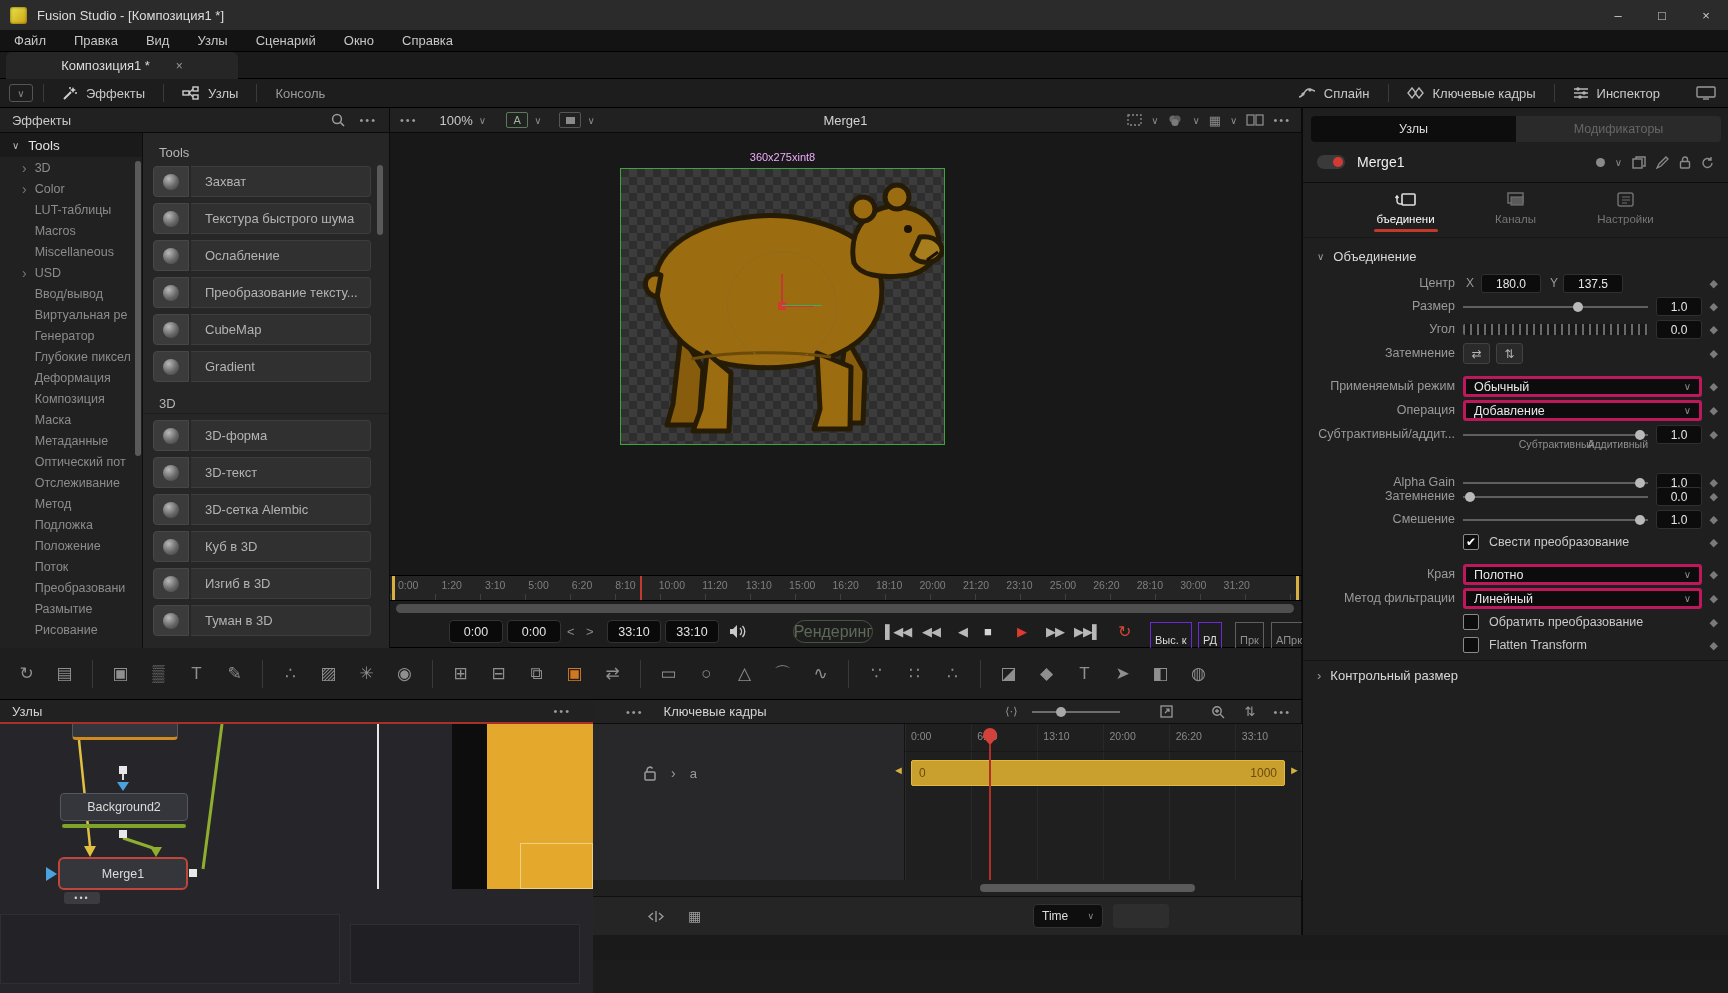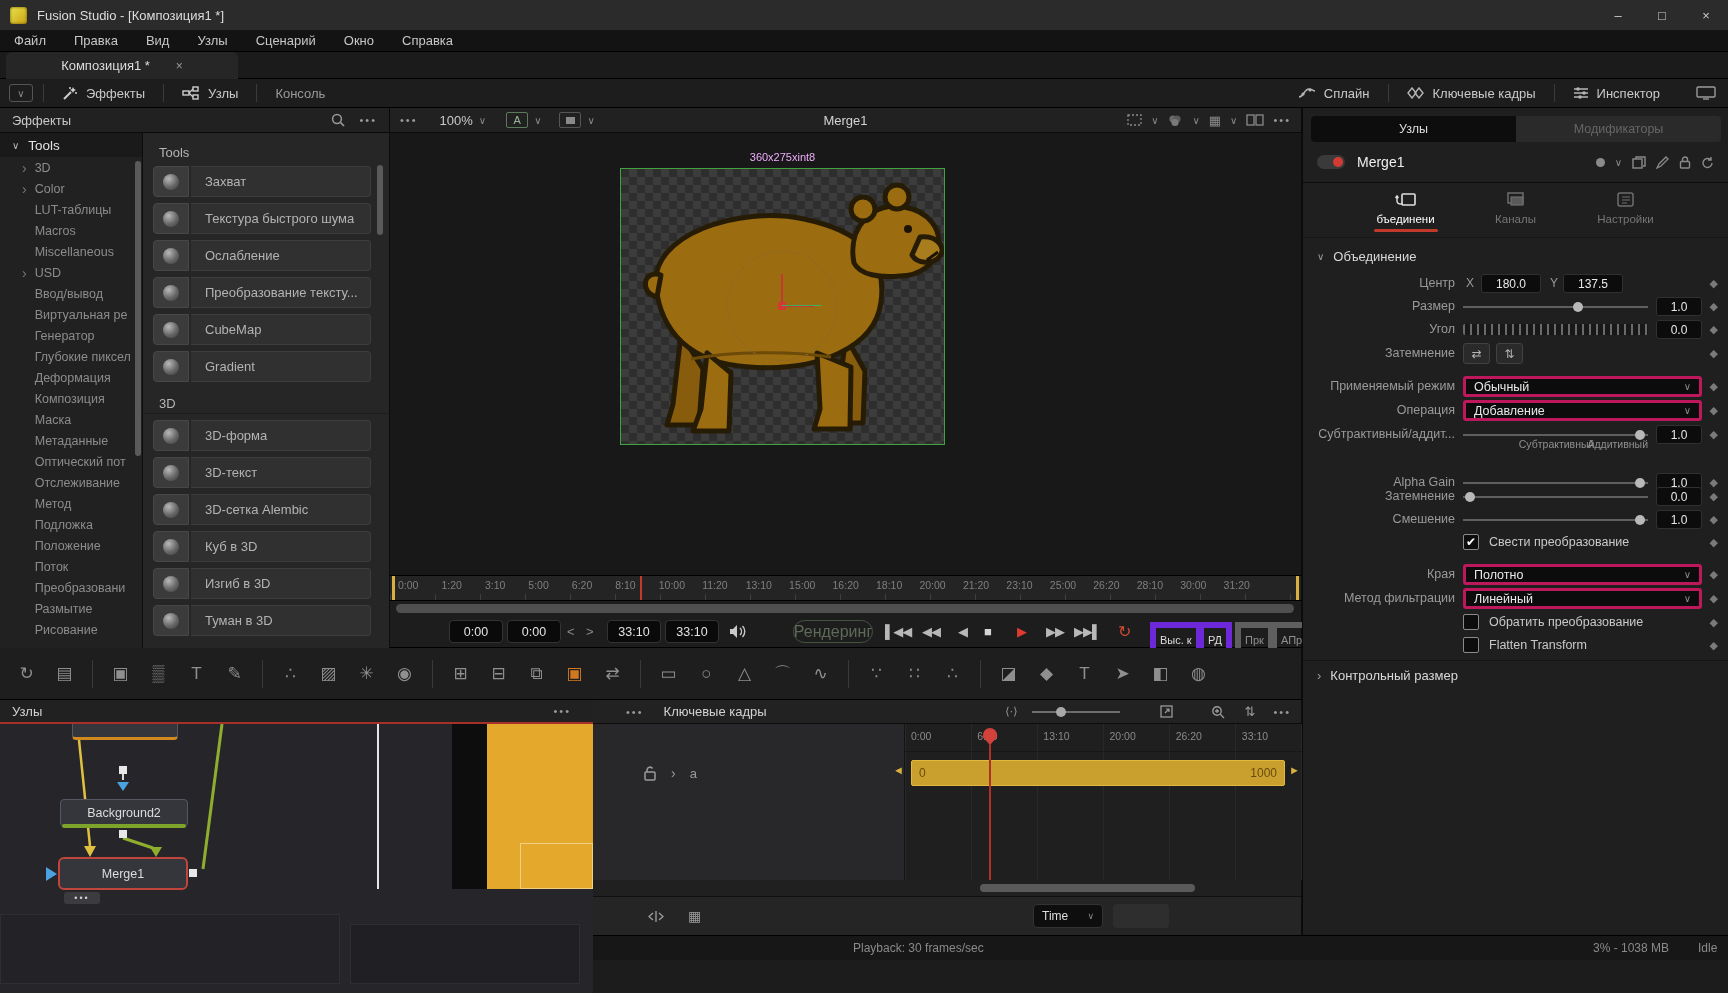--- a/index.html
+++ b/index.html
@@ -57,21 +57,21 @@
   .vruler-labels span{flex:1;color:#7f7f7f;font-size:10.5px;}
   .vruler-ticks{position:absolute;left:0;bottom:0;width:100%;height:6px;background:repeating-linear-gradient(90deg,#3e3e3e 0 1px,transparent 1px 45px);}
   .edge-marker{position:absolute;top:0;width:3px;height:100%;background:#d8b040;}
   .rangebar{left:390px;top:601px;width:912px;height:15px;background:#1d1d1d;border-right:1px solid #0d0d0d;}
   .rangebar .bar{position:absolute;left:6px;top:3px;width:898px;height:9px;background:#4f4f4f;border-radius:5px;}
   .transport{left:390px;top:616px;width:912px;height:32px;background:#1d1d1d;border-bottom:1px solid #000;border-right:1px solid #0d0d0d;}
   .tfield{position:absolute;top:4px;width:54px;height:23px;background:#0a0a0a;border:1px solid #333;border-radius:4px;color:#e2e2e2;display:flex;align-items:center;justify-content:center;font-size:12.5px;}
   .tarrow{position:absolute;top:4px;height:23px;display:flex;align-items:center;color:#8a8a8a;font-size:13px;}
   .renderpill{position:absolute;top:4px;left:403px;width:80px;height:23px;border:1px solid #44543f;border-radius:12px;color:#5d6a58;display:flex;align-items:center;justify-content:center;font-size:16px;}
   .transbtn{position:absolute;top:4px;height:23px;display:flex;align-items:center;color:#b8b8b8;font-size:13px;letter-spacing:-1px;}
-  .smallbtn{position:absolute;top:6px;height:35px;border:6px solid #6d28d9;border-radius:0;color:#ddd;font-size:11px;display:flex;align-items:center;justify-content:center;padding:0 4px;}
+  .smallbtn{position:absolute;top:6px;height:35px;border:1px solid #6d28d9;border-radius:0;color:#ddd;font-size:11px;display:flex;align-items:center;justify-content:center;padding:0 4px;}
   .smallbtn.dim{border-color:#5f5f5f;color:#8f8f8f;}
   
   .icontoolbar{left:0;top:648px;width:1302px;height:52px;background:#1e1e1e;border-bottom:1px solid #000;border-right:1px solid #0d0d0d;display:flex;align-items:center;padding-left:10px;gap:5px;}
   .tb-icon{width:33px;height:36px;display:flex;align-items:center;justify-content:center;color:#8f8f8f;font-size:17px;border-radius:4px;}
   .tb-icon.accent{color:#d07820;}
   .tb-icon.sep{width:1px;height:28px;background:#3a3a3a;margin:0 6px;font-size:0;}
   
   .nodespanel{left:0;top:700px;width:593px;height:293px;background:#26262a;}
   .nodesheader{position:absolute;left:0;top:0;width:100%;height:22px;background:#212121;display:flex;align-items:center;padding:0 12px;color:#d2d2d2;}
   .nodes-redline{position:absolute;left:0;top:22px;width:100%;height:2px;background:#a83028;}
@@ -698,21 +698,21 @@
         <path d="M84 122 L96 122 L90 133 Z" fill="#e0c040"></path>
         <line x1="123" y1="50" x2="123" y2="56" stroke="#dcdcdc" stroke-width="2"></line>
         <path d="M117 58 L129 58 L123 67 Z" fill="#4aa3e0"></path>
         <line x1="123" y1="114" x2="153" y2="124" stroke="#8fae2e" stroke-width="3"></line>
         <path d="M150 123 L162 123 L156 133 Z" fill="#8fae2e"></path>
         <line x1="222" y1="0" x2="203" y2="145" stroke="#8fae2e" stroke-width="3"></line>
         <path d="M46 143 L46 157 L57 150 Z" fill="#4aa3e0"></path>
       </svg>
       <div class="fnode" style="left:72px;top:-6px;width:106px;height:22px;border-bottom:3px solid #d08a20;"></div>
       <div class="nodesq" style="left:119px;top:42px;"></div>
-      <div class="fnode" style="left:60px;top:75px;width:128px;">
+      <div class="fnode" style="left:60px;top:69px;width:128px;">
         <span>Background2</span>
       </div>
       <div class="underbar" style="left:62px;top:100px;width:124px;background:#7ea32a;"></div>
       <div class="nodesq" style="left:119px;top:106px;"></div>
       <div class="fnode selected" style="left:58px;top:133px;width:130px;height:33px;">
         <span>Merge1</span>
       </div>
       <div class="nodesq" style="left:189px;top:145px;"></div>
       <div class="node-dots" style="left:64px;top:168px;width:36px;height:12px;">•••</div>
       <div class="whitediv"></div>
@@ -788,25 +788,20 @@
       </span>
       <span style="margin-left:24px;color:#9a9a9a;font-size:14px;">▦</span>
       <div class="timedrop">
         <span>Time</span>
         <span style="color:#8a8a8a;font-size:9px;">∨</span>
       </div>
       <div class="blankbtn"></div>
     </div>
   </div>
 
-  <div class="abs statusbar">
-    <span style="left:260px;">Playback: 30 frames/sec</span>
-    <span style="left:1000px;">3% - 1038 MB</span>
-    <span style="left:1105px;">Idle</span>
-  </div>
   <div class="abs bottomfill"></div>
 
   <div class="abs inspector">
     <div class="insp-tabs" style="top:8px;">
       <div class="insp-tab active">Узлы</div>
       <div class="insp-tab">Модификаторы</div>
     </div>
     <div class="noderow">
       <span class="toggle">
           <span class="dot"></span>

